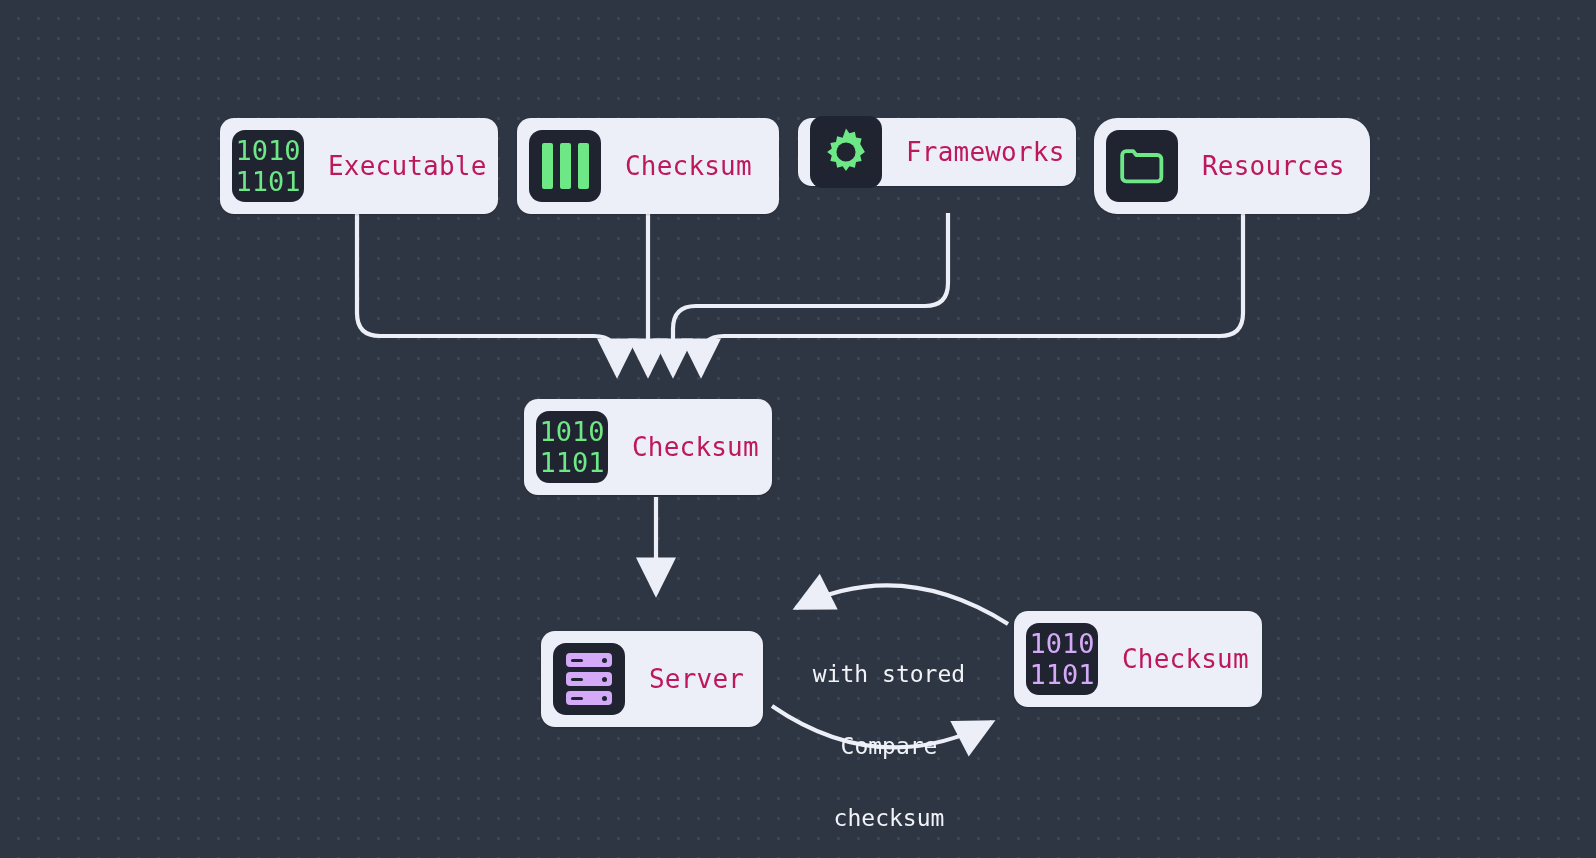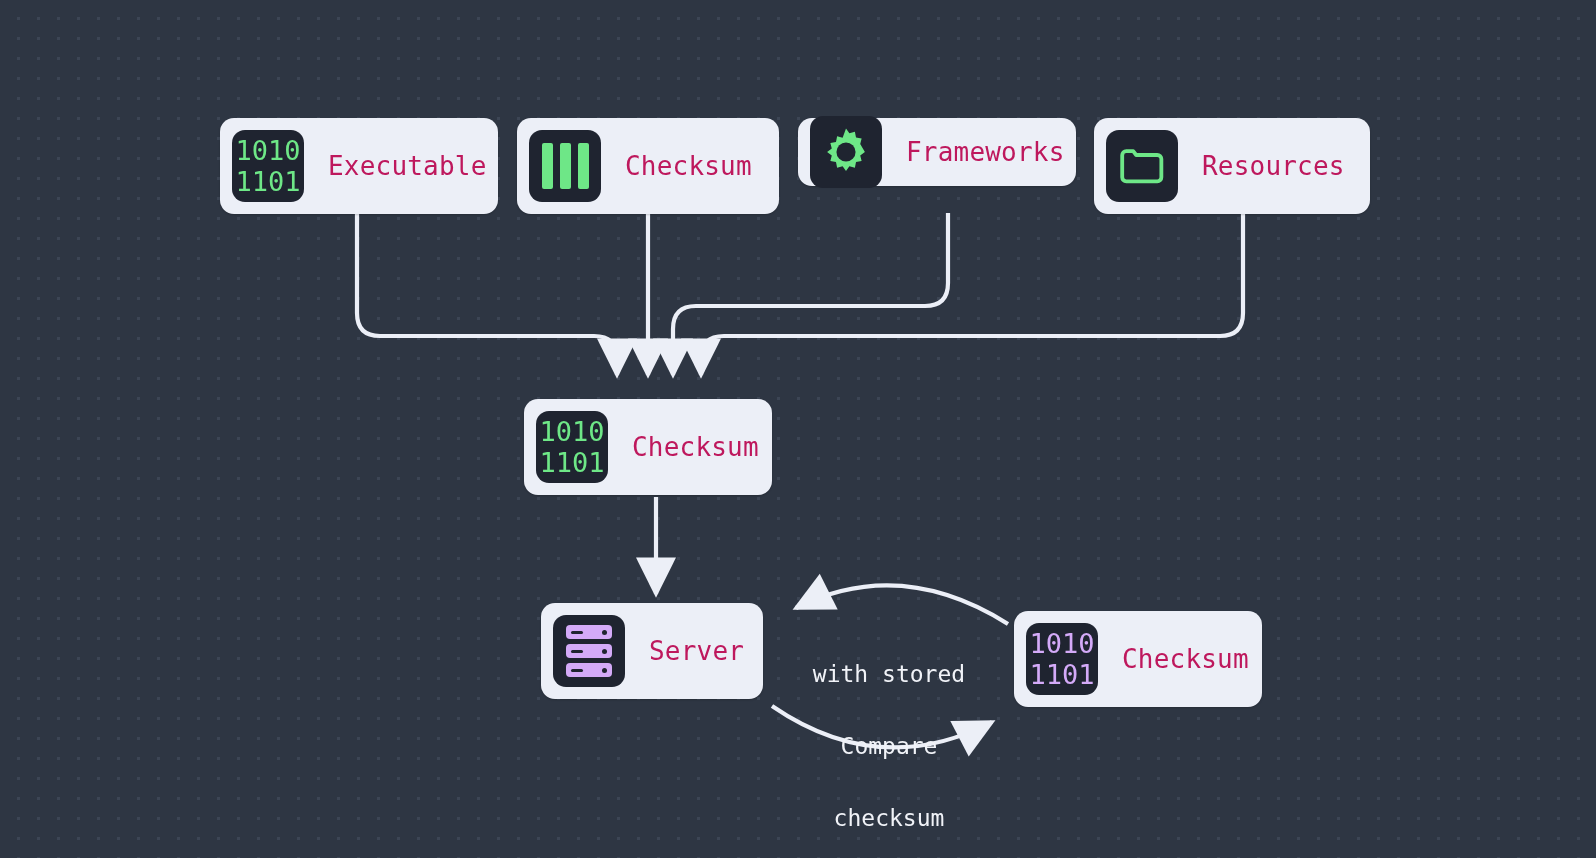--- a/index.html
+++ b/index.html
@@ -177,38 +177,38 @@
   <div class="node" style="left:798px; top:118px; width:278px; height:68px;">
     <div class="tile">
       <svg width="54" height="54" viewBox="0 0 24 24" aria-hidden="true">
         <path fill="#6ee787" d="M12 1.6l1.5 2.05 2.45-.63.5 2.5 2.5.5-.63 2.45L20.4 12l-2.08 1.53.63 2.45-2.5.5-.5 2.5-2.45-.63L12 20.4l-1.5-2.05-2.45.63-.5-2.5-2.5-.5.63-2.45L3.6 12l2.08-1.53-.63-2.45 2.5-.5.5-2.5 2.45.63z"></path>
         <circle cx="12" cy="12" r="4.25" fill="#1f2430"></circle>
       </svg>
     </div>
     <div class="node-label">Frameworks</div>
   </div>
 
-  <div class="node" style="left:1094px; top:118px; width:276px; height:96px;">
+  <div class="node" style="left:1094px; top:118px; width:276px; height:96px;border-radius:23px;">
     <div class="tile">
       <svg width="54" height="54" viewBox="0 0 24 24" aria-hidden="true">
         <path d="M3.2 7.2a1.8 1.8 0 0 1 1.8-1.8h3.1l1.3 1.7h9.4a1.8 1.8 0 0 1 1.8 1.8v8.1a1.8 1.8 0 0 1-1.8 1.8H5a1.8 1.8 0 0 1-1.8-1.8z" fill="none" stroke="#6ee787" stroke-width="1.7" stroke-linejoin="round"></path>
       </svg>
     </div>
     <div class="node-label">Resources</div>
   </div>
 
   <div class="node" style="left:524px; top:399px; width:248px; height:96px;">
     <div class="tile">
       <div class="binary-line bin-green">1010</div>
       <div class="binary-line bin-green">1101</div>
     </div>
     <div class="node-label">Checksum</div>
   </div>
 
-  <div class="node" style="left:541px; top:603px; width:222px; height:96px;">
+  <div class="node" style="left:541px; top:631px; width:222px; height:96px;">
     <div class="tile">
       <div class="server-rack">
         <div class="rack-row">
           <span class="rack-led"></span>
             <span class="rack-dot"></span>
         </div>
         <div class="rack-row">
           <span class="rack-led"></span>
             <span class="rack-dot"></span>
         </div>

